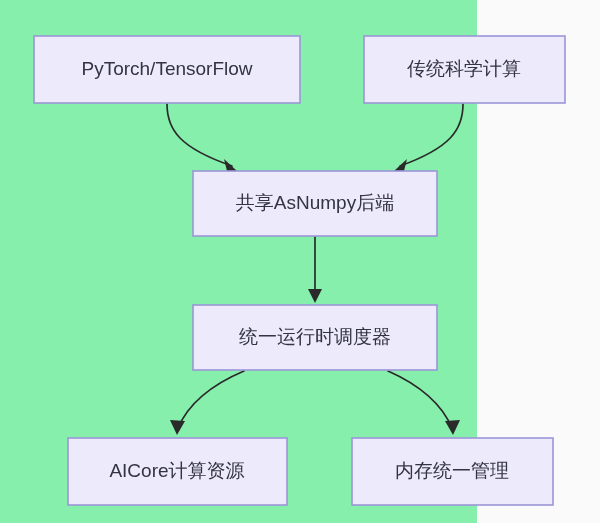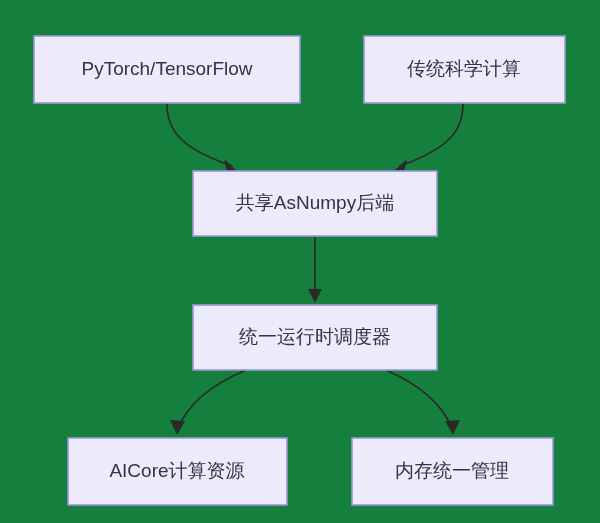--- a/index.html
+++ b/index.html
@@ -8,23 +8,23 @@
   }
   body {
     width: 600px;
     height: 523px;
     background: #fafafa;
     font-family: "Liberation Sans", "DejaVu Sans", sans-serif;
     overflow: hidden;
   }
   #diagram-root {
     position: relative;
-    width: 600px;
+    width: 477px;
     height: 523px;
-    background: #15803d;
+    background: #86efac;
   }
   svg.flow {
     display: block;
     width: 600px;
     height: 523px;
   }
   .node-rect {
     fill: #eceafb;
     stroke: #9c96d8;
     stroke-width: 1.6;

